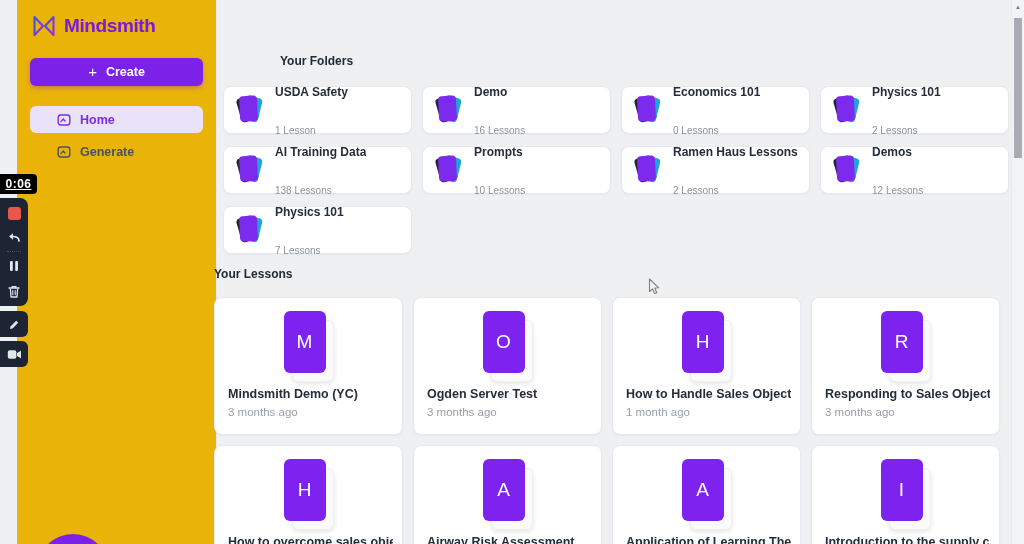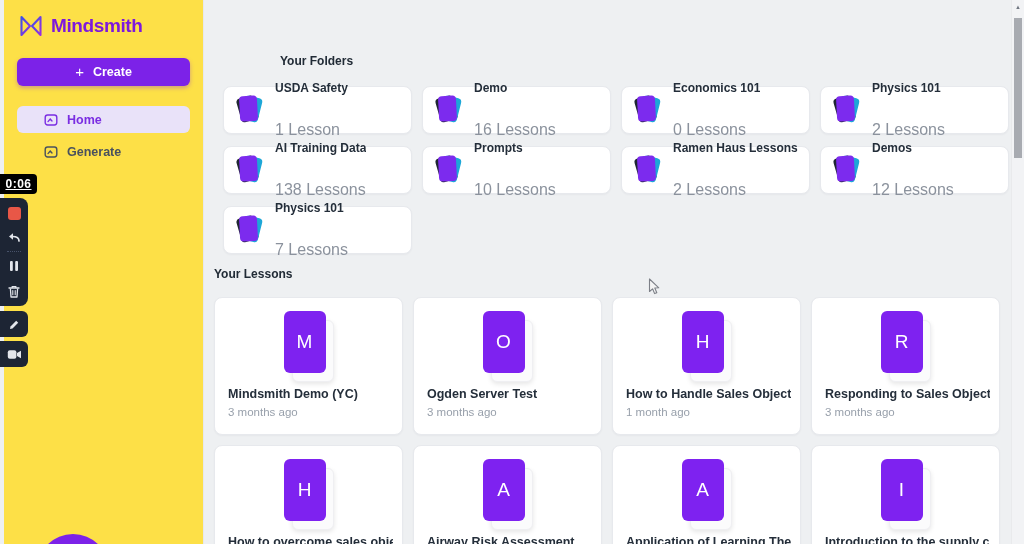--- a/index.html
+++ b/index.html
@@ -3,22 +3,22 @@
 <meta charset="utf-8">
 <style>
   * { margin:0; padding:0; box-sizing:border-box; }
   html,body { width:1024px; height:544px; }
   .app {
     position:relative; width:1024px; height:544px; overflow:hidden;
     background:#eef0f2; font-family:"Liberation Sans", sans-serif; color:#242e3a;
   }
   
   .sidebar {
-    position:absolute; left:4px; top:0; width:200px; height:100%;
-    background:#fde047; border-right:1px solid #e7e8ec;
+    position:absolute; left:17px; top:0; width:200px; height:100%;
+    background:#eab308; border-right:1px solid #e7e8ec;
   }
   .logo-row { display:flex; align-items:center; gap:7px; padding:13px 0 0 14px; }
   .brand-name { font-size:19px; font-weight:bold; color:#7d18dd; letter-spacing:-0.4px; }
   .create-btn {
     margin:19px 13px 0 13px; width:173px; height:28px; border:none; cursor:pointer;
     background:#7c22e8; border-radius:6px; color:#fff; font-size:12.5px; font-weight:bold;
     font-family:"Liberation Sans", sans-serif;
     display:flex; align-items:center; justify-content:center; gap:9px;
     box-shadow:0 2px 4px rgba(124,34,232,.35);
   }
@@ -78,21 +78,21 @@
     position:absolute; left:23px; top:86px; width:786px;
     display:grid; grid-template-columns:repeat(4,1fr); gap:12px 10px;
   }
   .folder-card {
     height:48px; background:#fff; border:1px solid #e7e9ed; border-radius:8px;
     display:flex; align-items:center; gap:10px; padding-left:9px; cursor:pointer;
     box-shadow:0 1px 2px rgba(16,24,40,.04);
   }
   .folder-text { display:flex; flex-direction:column; gap:2px; min-width:0; }
   .folder-name { font-size:12px; font-weight:bold; color:#242e3a; white-space:nowrap; overflow:hidden; text-overflow:ellipsis; }
-  .folder-count { font-size:16px; color:#8b929d;margin-top:24px; }
+  .folder-count { font-size:10px; color:#8b929d;margin-top:24px; }
   .lessons-grid {
     position:absolute; left:14px; top:297px; width:786px;
     display:grid; grid-template-columns:repeat(4,1fr); gap:10px;
   }
   .lesson-card {
     height:138px; background:#fff; border:1px solid #e7e9ed; border-radius:8px;
     position:relative; cursor:pointer; box-shadow:0 1px 2px rgba(16,24,40,.04);
   }
   .thumb-wrap { position:relative; width:50px; height:71px; margin:13px auto 0; }
   .thumb-shadow {

